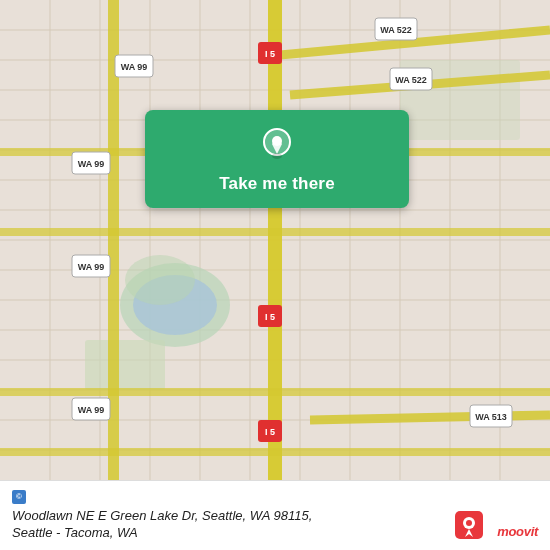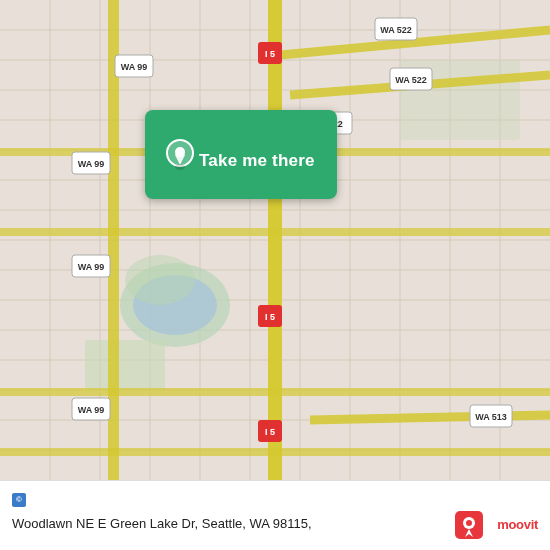--- a/index.html
+++ b/index.html
@@ -24,26 +24,26 @@
     #map-svg {
       width: 100%;
       height: 100%;
     }
 
     
     .location-card {
       position: absolute;
       top: 110px;
       left: 145px;
-      width: 192px;
+      width: 264px;
       background: #2eaa6e;
       border-radius: 8px;
-      padding: 27px 16px 14px 16px;
-      display: flex;
-      flex-direction: row;
+      padding: 16px 16px 14px 16px;
+      display: flex;
+      flex-direction: column;
       align-items: center;
       box-shadow: 0 2px 8px rgba(0,0,0,0.3);
     }
 
     .location-pin {
       width: 38px;
       height: 38px;
       margin-bottom: 10px;
     }
 
@@ -90,33 +90,34 @@
       color: white;
       font-size: 8px;
       font-weight: bold;
       flex-shrink: 0;
     }
 
     .address-row {
       display: flex;
       align-items: center;
       justify-content: space-between;
+      font-style: italic;
     }
 
     .address-text {
       font-size: 13px;
       color: #222;
       font-weight: 500;
       line-height: 1.3;
       flex: 1;
     }
 
     .moovit-logo {
       display: flex;
-      align-items: center;
+      align-items: flex-end;
       gap: 14px;
       flex-shrink: 0;
       margin-left: 8px;
     }
 
     .moovit-icon {
       width: 28px;
       height: 28px;
     }
 
@@ -233,20 +234,21 @@
   </div>
 </div>
 
 <div id="bottom-bar">
   <div class="osm-attribution">
     <span class="osm-logo">©</span>
   </div>
   <div class="address-row">
     <div class="address-text">
       <span>Woodlawn NE E Green Lake Dr, Seattle, WA 98115,</span><br>
+      <span>Seattle - Tacoma, WA</span>
     </div>
     <div class="moovit-logo">
 
       <svg class="moovit-icon" viewBox="0 0 28 28" xmlns="http://www.w3.org/2000/svg">
         <rect width="28" height="28" rx="5" fill="#e8373c"></rect>
         <circle cx="14" cy="12" r="6" fill="white"></circle>
         <circle cx="14" cy="12" r="3" fill="#e8373c"></circle>
         <path d="M14 18 L10 26 L14 23 L18 26 Z" fill="white"></path>
       </svg>
       <span class="moovit-text">moovit</span>

